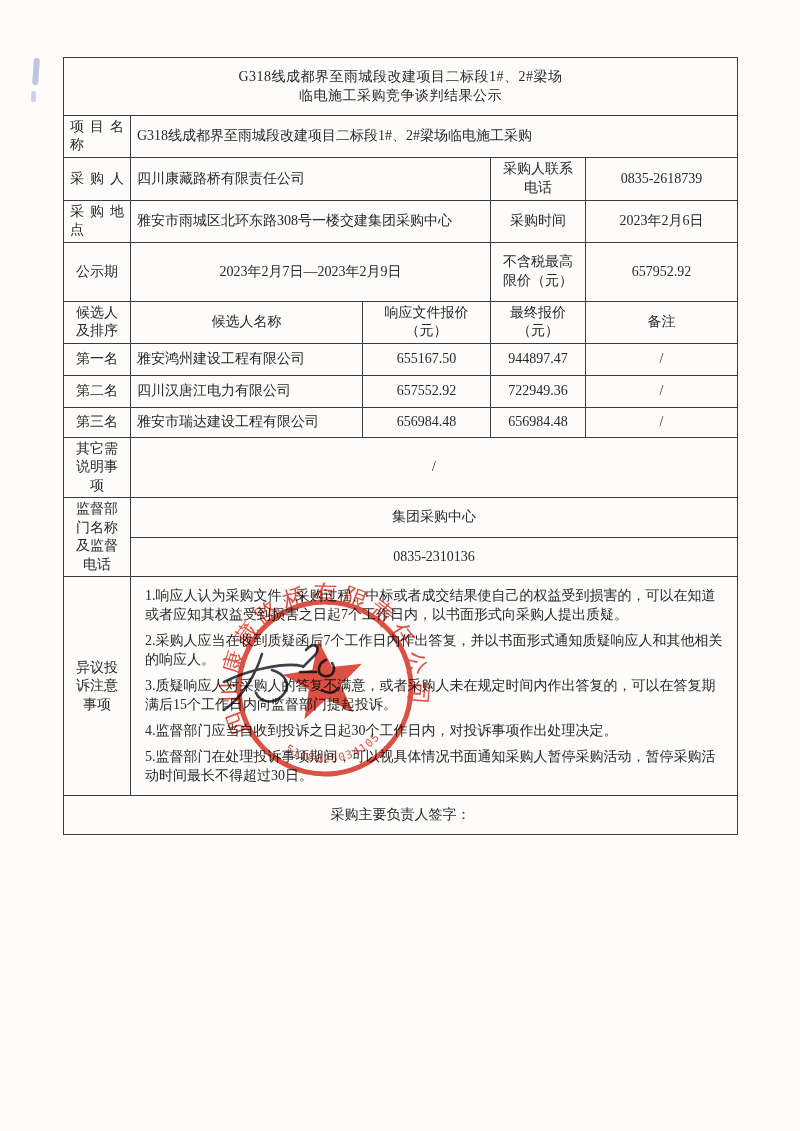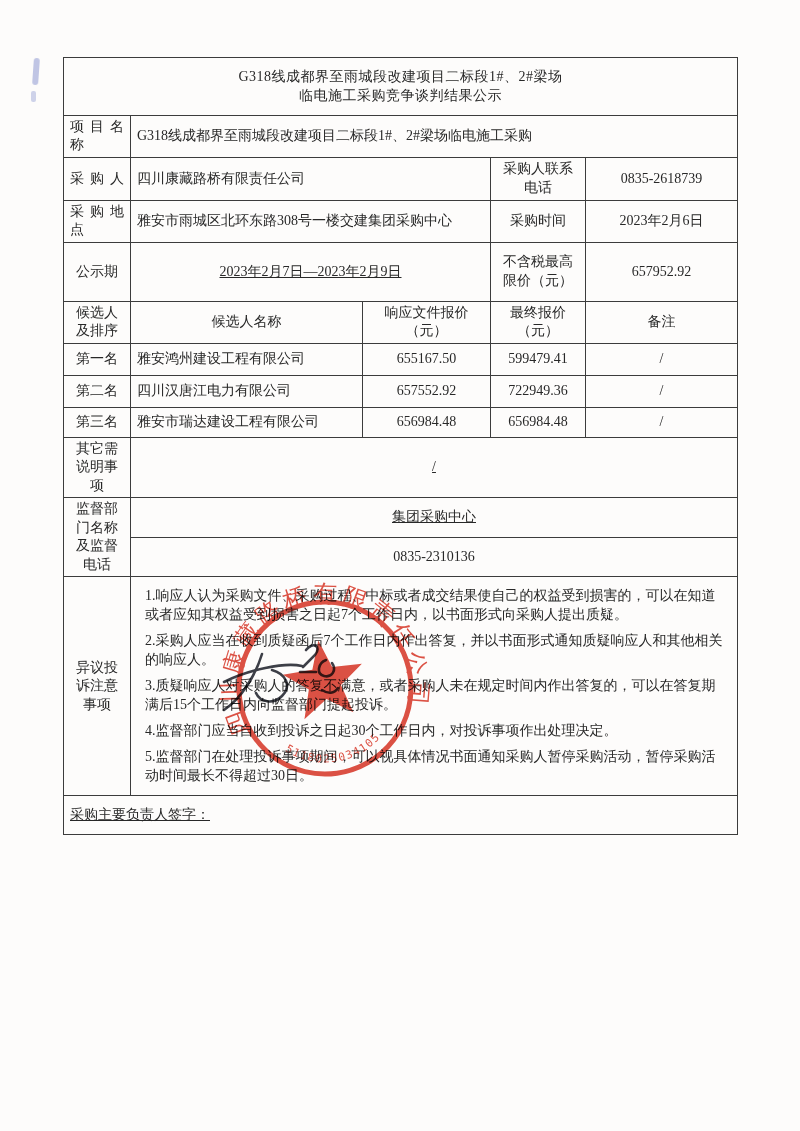--- a/index.html
+++ b/index.html
@@ -26,28 +26,28 @@
     word-break:break-word;
   }
   td.title-cell {
     text-align:center; font-weight:normal;
     font-size:20px; line-height:1.35; letter-spacing:0.5px;
     padding:4px 10px;
   }
   td.lab { text-align:center; padding:2px 5px; }
   td.lab-j { text-align:justify; text-align-last:justify; padding:2px 8px; }
   td.val-left { text-align:left; }
-  td.val-center { text-align:center;text-decoration:underline; }
+  td.val-center { text-align:center; }
   td.num { text-align:center; font-size:14.5px;margin-top:27px; }
   td.notice {
     vertical-align:top; text-align:left; padding:4px 8px 2px 8px;
     font-size:14px; line-height:19px;
   }
   .notice div { margin:8px; }
-  td.sign-cell { text-align:left; font-size:15px; padding-left:8px;text-decoration:underline; }
+  td.sign-cell { text-align:center; font-size:15px; padding-left:8px; }
   
   .stamp {
     position:absolute; left:215px; top:578px; width:220px; height:220px;
     transform:rotate(-8deg);
     opacity:.88; mix-blend-mode:multiply;
   }
   .signature {
     position:absolute; left:210px; top:638px; width:160px; height:86px;
     mix-blend-mode:multiply;
   }
@@ -117,21 +117,21 @@
       <td class="lab">候选人名称</td>
       <td class="lab">响应文件报价（元）</td>
       <td class="lab">最终报价（元）</td>
       <td class="lab">备注</td>
     </tr>
 
     <tr style="height:32px">
       <td class="lab">第一名</td>
       <td class="val-left">雅安鸿州建设工程有限公司</td>
       <td class="num">655167.50</td>
-      <td class="num">599479.41</td>
+      <td class="num">944897.47</td>
       <td class="num">/</td>
     </tr>
 
     <tr style="height:32px">
       <td class="lab">第二名</td>
       <td class="val-left">四川汉唐江电力有限公司</td>
       <td class="num">657552.92</td>
       <td class="num">722949.36</td>
       <td class="num">/</td>
     </tr>

